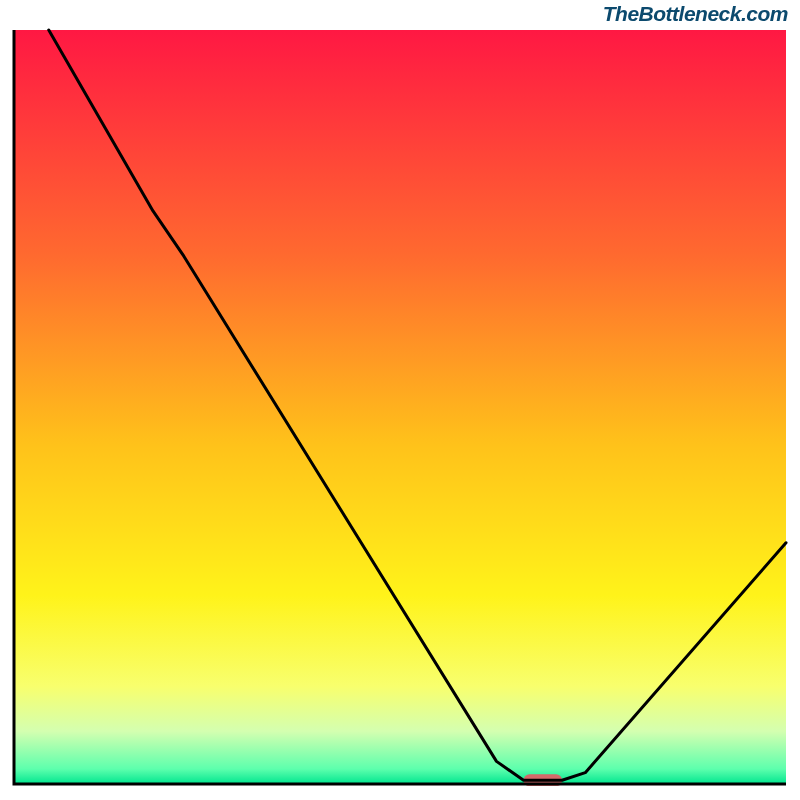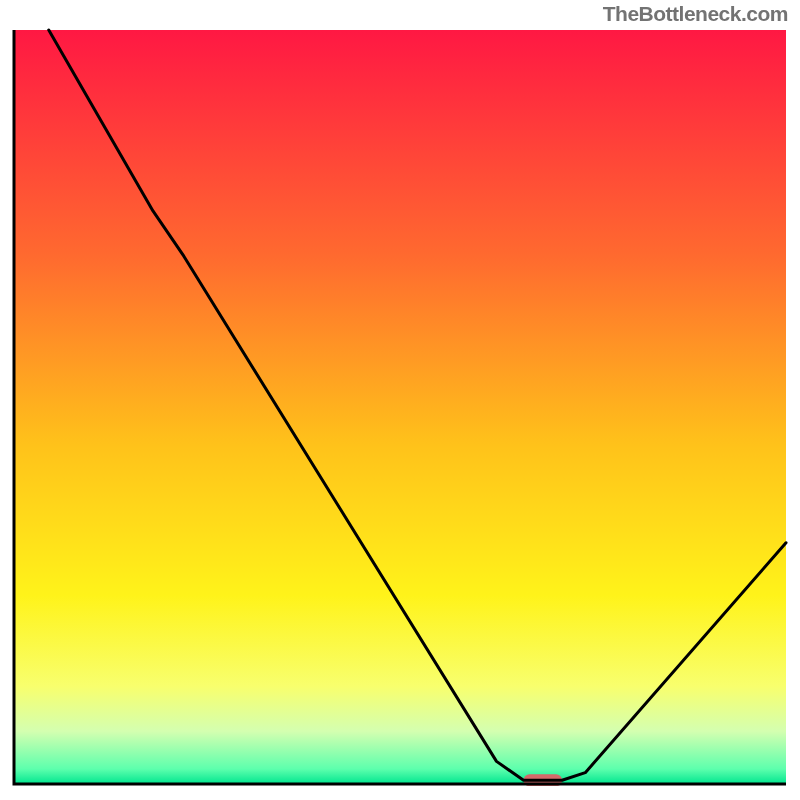--- a/index.html
+++ b/index.html
@@ -9,22 +9,23 @@
     background: #fff;
     font-family: Arial, sans-serif;
     position: relative;
   }
   .attribution {
     position: absolute;
     top: 2px;
     right: 12px;
     font-size: 21px;
     font-weight: bold;
-    color: #737373;
+    color: #0c4a6e;
     letter-spacing: -0.5px;
+    font-style: italic;
   }
   .chart-wrap {
     position: absolute;
     left: 12px;
     top: 28px;
     width: 776px;
     height: 758px;
   }
   svg { display: block; }
 </style>

